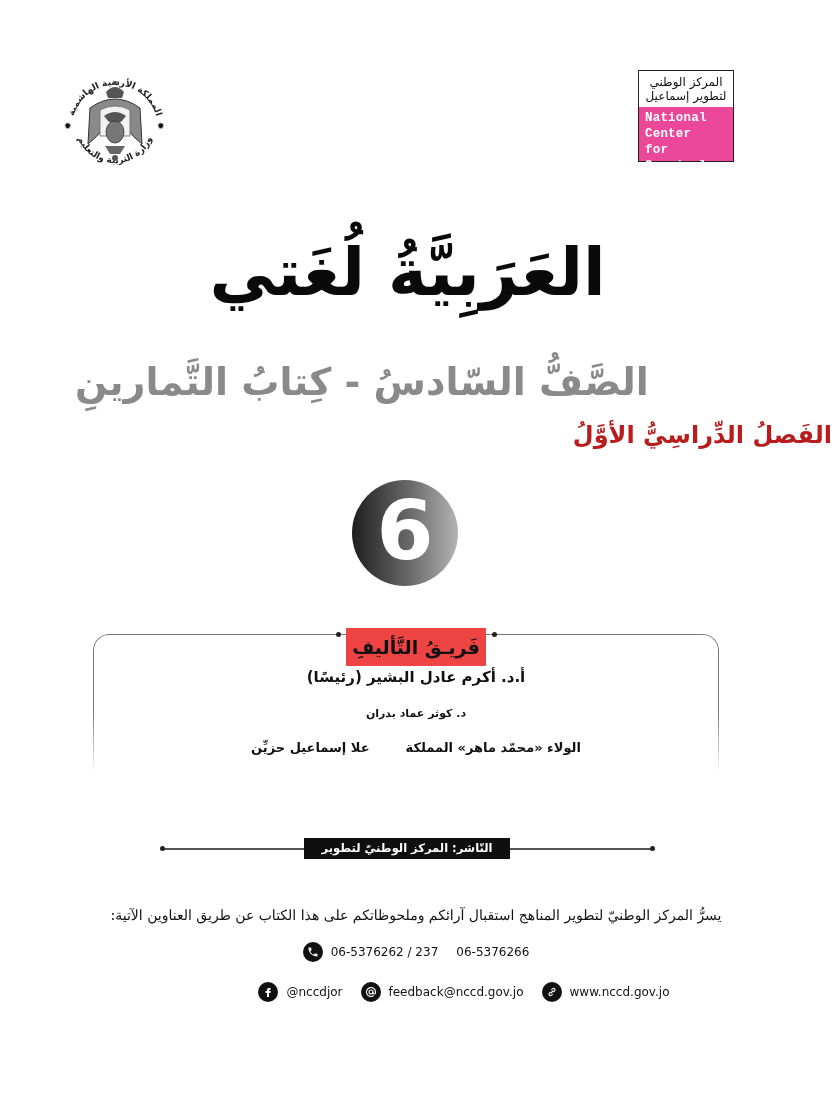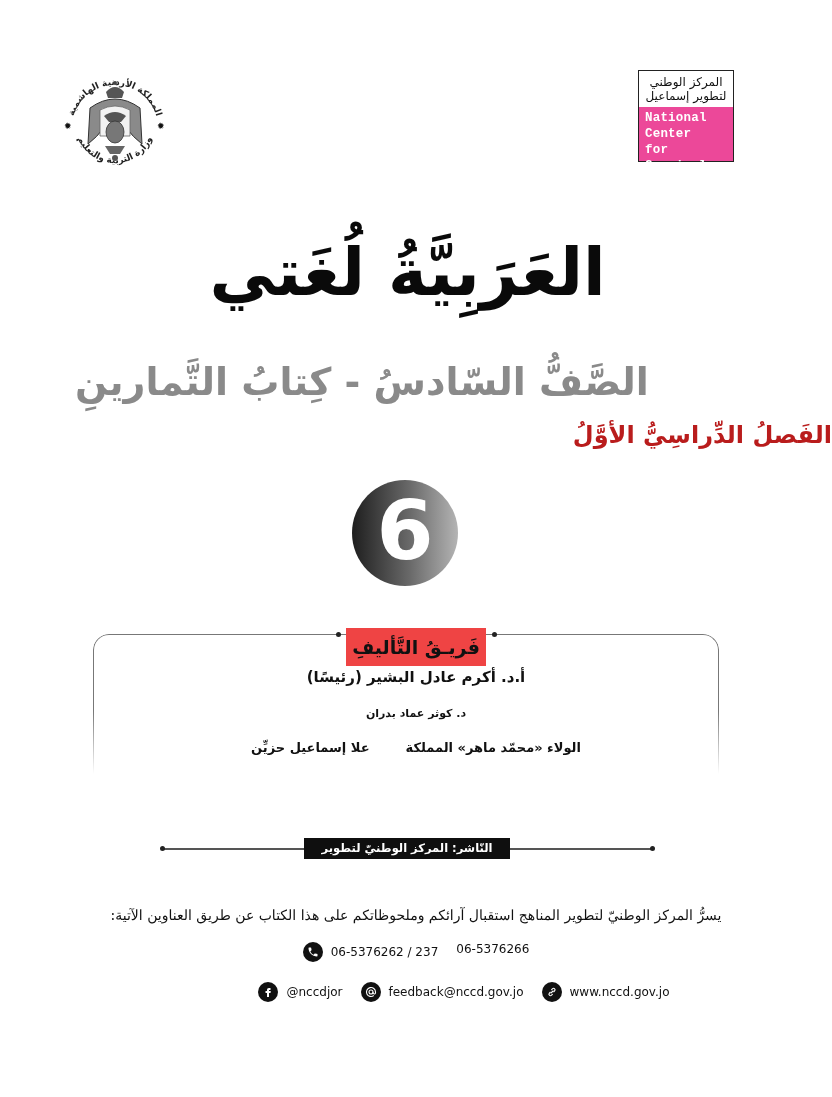--- a/index.html
+++ b/index.html
@@ -27,21 +27,21 @@
   .a1{top:665px;font-size:15px;line-height:24px;}
   .a2{top:703px;font-size:11px;line-height:22px;}
   .a3row{left:0;width:832px;top:737px;display:flex;justify-content:center;direction:rtl;gap:36px;font-family:"DejaVu Sans",sans-serif;font-weight:bold;font-size:13px;line-height:22px;color:#111;}
   
   .pub-line{left:162px;top:848px;width:492px;height:1.5px;background:#555;}
   .pub-dot-l{left:160px;top:846px;}
   .pub-dot-r{left:650px;top:846px;}
   .pub-label{left:304px;top:838px;width:206px;height:21px;background:#0f0f0f;color:#fff;text-align:center;direction:rtl;font-family:"DejaVu Sans",sans-serif;font-weight:bold;font-size:11.5px;line-height:21px;}
   
   .invite{left:0;width:832px;top:905px;text-align:center;direction:rtl;font-family:"DejaVu Serif",serif;font-size:14px;line-height:20px;color:#111;}
-  .contact-row{left:0;width:832px;display:flex;justify-content:center;align-items:flex-start;gap:10px;font-family:"DejaVu Sans",sans-serif;font-size:12px;color:#111;direction:ltr;}
+  .contact-row{left:0;width:832px;display:flex;justify-content:center;align-items:center;gap:10px;font-family:"DejaVu Sans",sans-serif;font-size:12px;color:#111;direction:ltr;}
   .row1{top:942px;}
   .row2{top:982px;padding-left:48px;}
   .ico{width:20px;height:20px;border-radius:50%;background:#111;display:inline-flex;align-items:center;justify-content:center;flex:none;}
   .ico svg{width:12px;height:12px;}
   .item{display:inline-flex;align-items:center;gap:8px;}
   .gap-lg{margin-left:8px;}
 </style>
 </head>
 <body>
 

